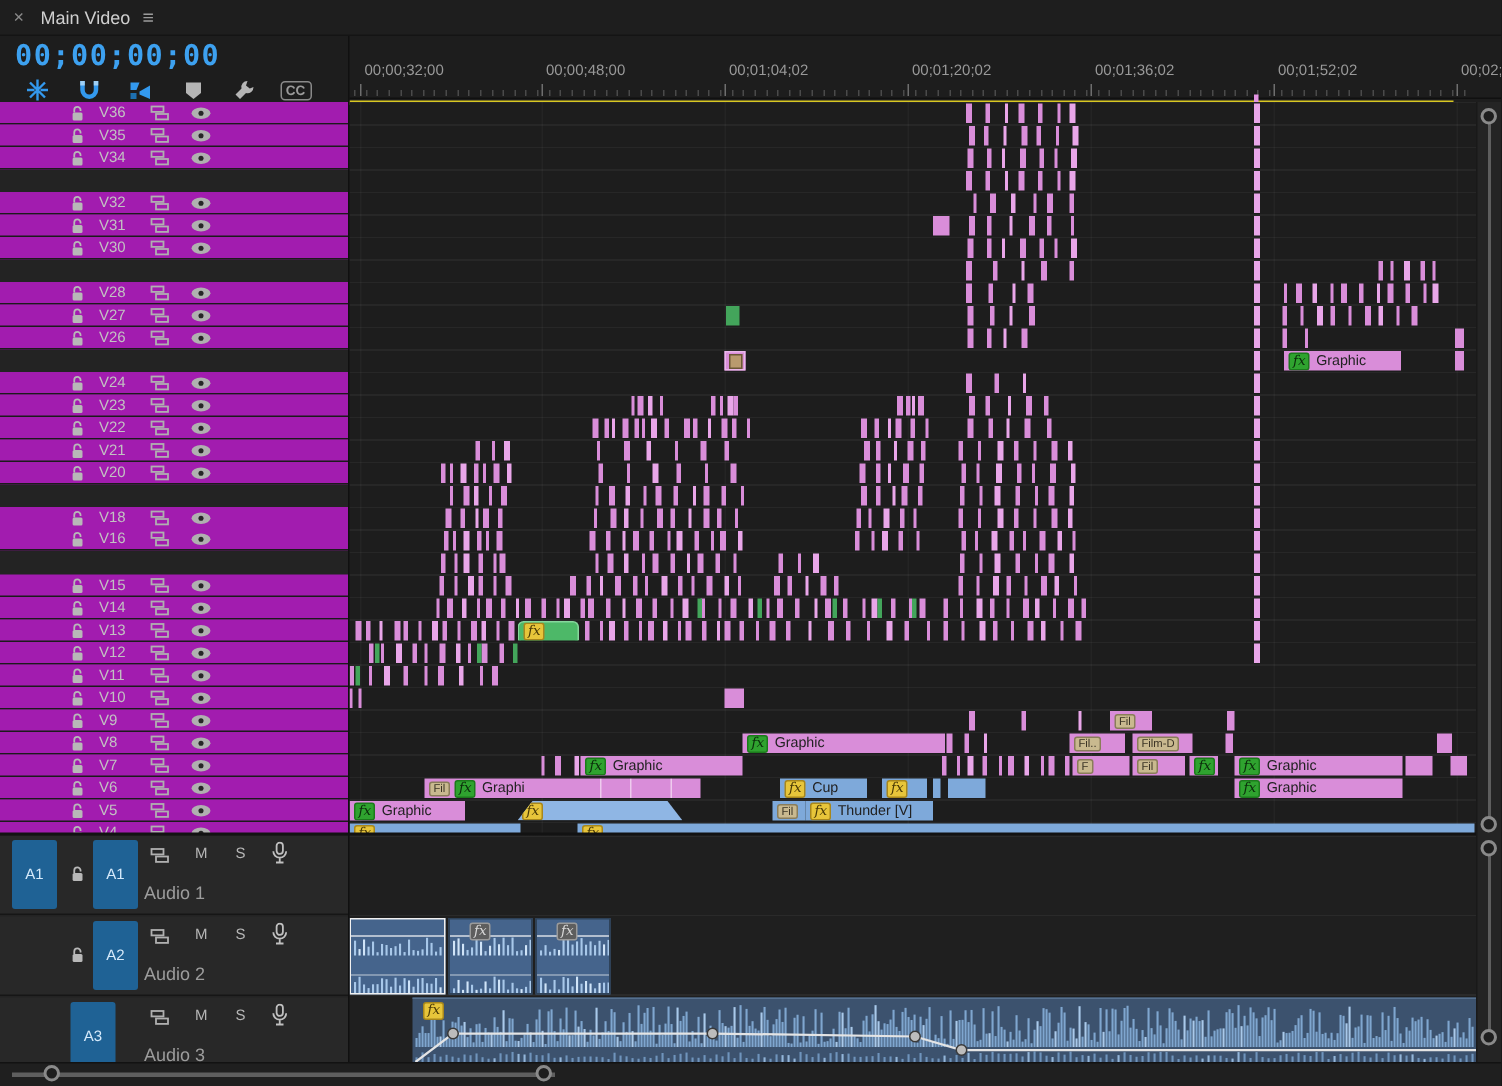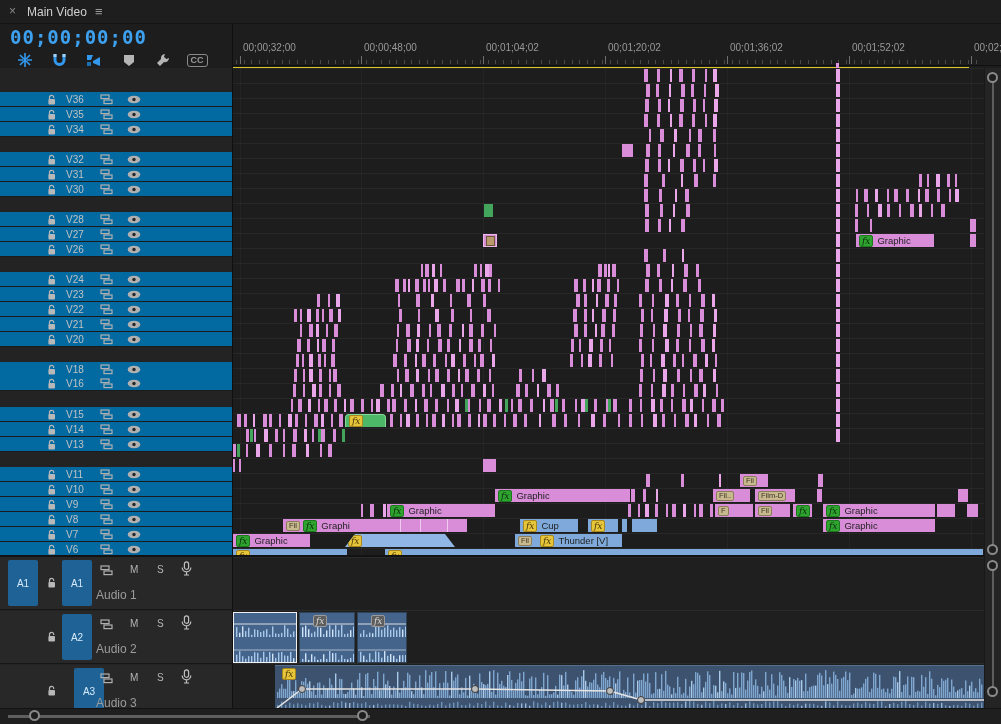--- a/index.html
+++ b/index.html
@@ -21,21 +21,21 @@
   
   .ruler{position:absolute;left:233px;top:38px;width:768px;height:28px;overflow:hidden;border-bottom:1px solid #101010;}
   .rlabel{position:absolute;top:4px;font-size:10px;color:#999;white-space:nowrap;}
   .tick{position:absolute;background:#4a4a4a;width:1px;}
   .tick.minor{height:4px;bottom:1px;}
   .tick.major{height:8px;bottom:1px;background:#6e6e6e;}
   .workbar{position:absolute;left:233px;top:67px;height:3px;background:#d8c722;}
   .ruler-marker{position:absolute;top:63px;width:3px;height:7px;background:#e394e3;}
   
   .vheaders{position:absolute;left:0;top:68px;width:232px;height:488px;overflow:hidden;background:#232323;}
-  .vrow{position:absolute;left:0;width:232px;height:15px;background:#0369a1;border-bottom:1px solid #1b1b1b;margin-top:24px;}
+  .vrow{position:absolute;left:0;width:232px;height:15px;background:#a21caf;border-bottom:1px solid #1b1b1b;}
   .vrow .lock{position:absolute;left:47px;top:2px;}
   .vrow .tname{position:absolute;left:66px;top:2px;font-size:10px;color:#c2c2c2;}
   .vrow .synci{position:absolute;left:100px;top:2px;}
   .vrow .eyei{position:absolute;left:127px;top:3px;}
   
   .aheaders{position:absolute;left:0;top:557px;width:232px;height:151px;overflow:hidden;background:#232323;}
   .arow{position:absolute;left:0;width:232px;height:53px;background:#282828;border-bottom:1px solid #161616;}
   .abox{position:absolute;width:30px;height:46px;top:3px;background:#1f6295;color:#d6eafb;font-size:10px;
         display:flex;align-items:center;justify-content:center;border-radius:2px;cursor:pointer;}
   .arow .lock{position:absolute;left:47px;top:20px;}
@@ -628,20 +628,41 @@
             <rect x="4" y="6" width="8" height="3.6" fill="none" stroke="#b0b0b0" stroke-width="1.2"></rect>
           </svg>
         </div>
         <div class="eyei">
           <svg width="14" height="9" viewBox="0 0 14 9">
             <ellipse cx="7" cy="4.5" rx="6.3" ry="3.8" fill="#b0b0b0"></ellipse>
             <circle cx="7" cy="4.5" r="1.7" fill="#262626"></circle>
           </svg>
         </div>
       </div>
+      <div class="vrow" style="top: 360px;">
+        <div class="lock">
+          <svg width="10" height="12" viewBox="0 0 10 12">
+            <path d="M2.5 5V3.4a2.1 2.1 0 0 1 4.2 0V4" stroke="#b8b8b8" stroke-width="1.2" fill="none"></path>
+            <rect x="1.4" y="5" width="6.6" height="5.4" rx="1" fill="#b8b8b8"></rect>
+          </svg>
+        </div>
+        <div class="tname">V12</div>
+        <div class="synci">
+          <svg width="13" height="11" viewBox="0 0 13 11">
+            <rect x="1" y="1" width="8" height="3.6" fill="none" stroke="#b0b0b0" stroke-width="1.2"></rect>
+            <rect x="4" y="6" width="8" height="3.6" fill="none" stroke="#b0b0b0" stroke-width="1.2"></rect>
+          </svg>
+        </div>
+        <div class="eyei">
+          <svg width="14" height="9" viewBox="0 0 14 9">
+            <ellipse cx="7" cy="4.5" rx="6.3" ry="3.8" fill="#b0b0b0"></ellipse>
+            <circle cx="7" cy="4.5" r="1.7" fill="#262626"></circle>
+          </svg>
+        </div>
+      </div>
       <div class="vrow" style="top: 375px;">
         <div class="lock">
           <svg width="10" height="12" viewBox="0 0 10 12">
             <path d="M2.5 5V3.4a2.1 2.1 0 0 1 4.2 0V4" stroke="#b8b8b8" stroke-width="1.2" fill="none"></path>
             <rect x="1.4" y="5" width="6.6" height="5.4" rx="1" fill="#b8b8b8"></rect>
           </svg>
         </div>
         <div class="tname">V11</div>
         <div class="synci">
           <svg width="13" height="11" viewBox="0 0 13 11">
@@ -854,21 +875,21 @@
         </div>
         <div class="alabel">Audio 2</div>
       </div>
       <div class="arow" style="top: 108px;">
         <div class="lock">
           <svg width="10" height="12" viewBox="0 0 10 12">
             <path d="M2.5 5V3.4a2.1 2.1 0 0 1 4.2 0V4" stroke="#b8b8b8" stroke-width="1.2" fill="none"></path>
             <rect x="1.4" y="5" width="6.6" height="5.4" rx="1" fill="#b8b8b8"></rect>
           </svg>
         </div>
-        <div class="abox" style="left: 74px;">A3</div>
+        <div class="abox" style="left: 47px;">A3</div>
         <div class="synci">
           <svg width="13" height="11" viewBox="0 0 13 11">
             <rect x="1" y="1" width="8" height="3.6" fill="none" stroke="#b0b0b0" stroke-width="1.2"></rect>
             <rect x="4" y="6" width="8" height="3.6" fill="none" stroke="#b0b0b0" stroke-width="1.2"></rect>
           </svg>
         </div>
         <div class="msbtn" style="left: 130px;">M</div>
         <div class="msbtn" style="left: 157px;">S</div>
         <div style="position: absolute; left: 181px; top: 4px;">
           <svg width="11" height="15" viewBox="0 0 11 15">

